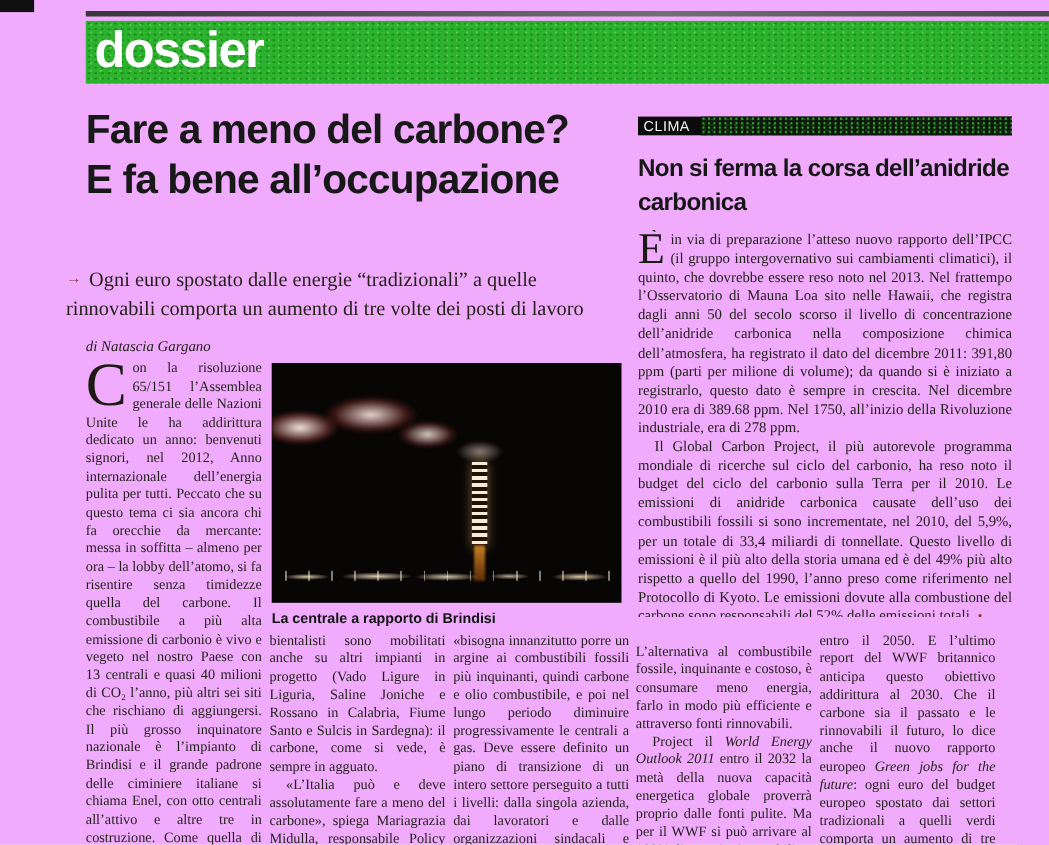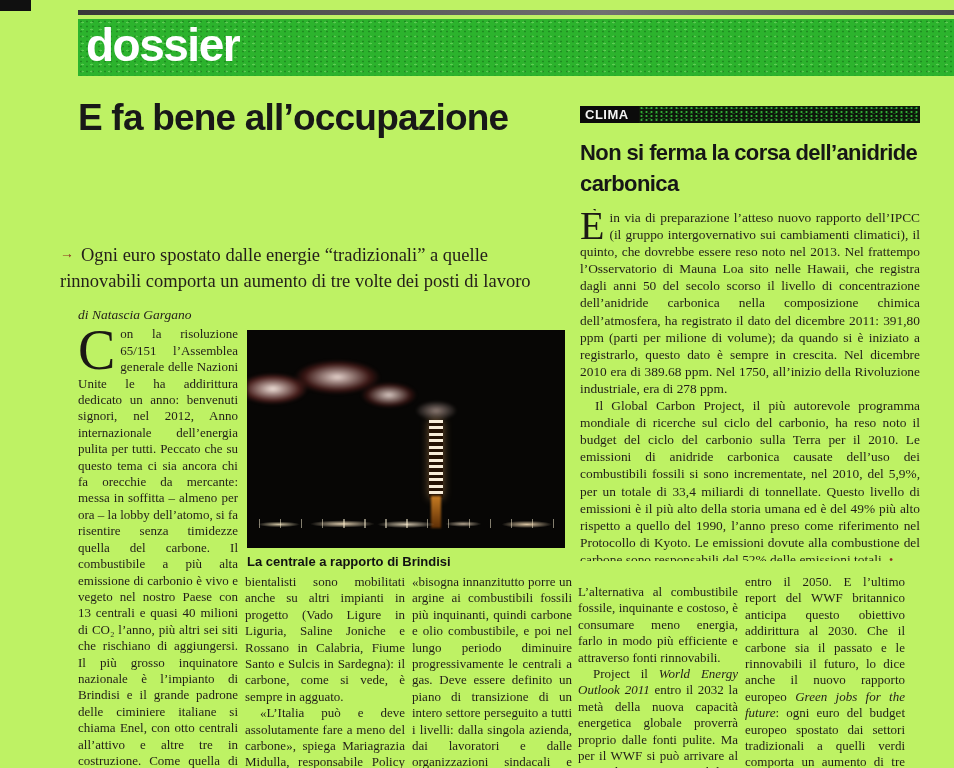--- a/index.html
+++ b/index.html
@@ -1,16 +1,16 @@
 <!DOCTYPE html>
 <html lang="it"><head>
 <meta charset="utf-8">
 <style>
   html,body { margin:0; padding:0; background:#e8e8e4; }
-  #page { position:relative; width:954px; height:768px; background:#bef264;
+  #page { position:relative; width:954px; height:768px; background:#f0abfc;
           font-family:"Liberation Serif", serif; color:#211d18; overflow:hidden; }
 
   .corner-mark { position:absolute; left:0; top:0; width:31px; height:11px; background:#101010; }
   .top-rule { position:absolute; left:78px; right:0; top:10px; height:5px;
               background:linear-gradient(90deg,#383838,#707070 60%,#4a4a4a); }
 
   .banner { position:absolute; left:78px; right:0; top:19px; height:57px;
             background-color:#2cb32d;
             background-image:
               radial-gradient(rgba(8,76,10,.38) 1px, transparent 1.4px),
@@ -63,21 +63,21 @@
       radial-gradient(ellipse 45px 5px at 30% 55%, rgba(255,235,200,.85), transparent 72%),
       radial-gradient(ellipse 40px 5px at 50% 60%, rgba(255,240,210,.80), transparent 72%),
       radial-gradient(ellipse 25px 4px at 68% 55%, rgba(255,235,205,.70), transparent 72%),
       radial-gradient(ellipse 35px 5px at 88% 60%, rgba(255,230,190,.85), transparent 72%),
       repeating-linear-gradient(90deg, transparent 0 12px, rgba(255,244,214,.50) 12px 13.5px, transparent 13.5px 21px); }
   .caption { font-family:"Liberation Sans", sans-serif; font-weight:700; font-size:13px;
              margin-top:6px; color:#121212; }
 
   .sidebar { position:absolute; left:580px; top:106px; width:340px; }
   .kicker-bar { display:flex; height:17px; background:#0b0b0b; align-items:stretch; }
-  .kicker { font-family:"Liberation Sans", sans-serif; font-weight:700; font-size:13px;
+  .kicker { font-family:"Liberation Sans", sans-serif; font-weight:400; font-size:13px;
             color:#f4f4f4; line-height:17px; padding:0 10px 0 5px; letter-spacing:.5px; }
   .kicker-texture { flex:1;
     background-color:#0e180b;
     background-image:
       radial-gradient(rgba(55,190,60,.9) 1px, transparent 1.3px),
       radial-gradient(rgba(18,85,22,.9) 1px, transparent 1.4px);
     background-size:5px 4px, 7px 5px; }
   .sb-headline { font-family:"Liberation Sans", sans-serif; font-weight:700; font-size:22px;
                  line-height:31px; letter-spacing:-0.6px; color:#161616; margin:14px 0 10px 0; }
   .sb-body { font-size:13.4px; line-height:17.1px; text-align:justify; height:352px; overflow:hidden; }
@@ -92,20 +92,21 @@
 <div id="page">
 
   <div class="corner-mark"></div>
   <div class="top-rule"></div>
 
   <div class="banner">
     <span class="banner-text">dossier</span>
   </div>
 
   <div class="headline">
+    <div>Fare a meno del carbone?</div>
     <div>E fa bene all’occupazione</div>
   </div>
 
   <div class="standfirst">
     <span class="sf-arrow">→</span><span>Ogni euro spostato dalle energie “tradizionali” a quelle rinnovabili comporta un aumento di tre volte dei posti di lavoro</span>
   </div>
 
   <div class="col col1">
     <div class="byline">di Natascia Gargano</div>
     <p><span class="dropcap">C</span><span>on la risoluzione 65/151 l’Assemblea generale delle Nazioni Unite le ha addirittura dedicato un anno: benvenuti signori, nel 2012, Anno internazionale dell’energia pulita per tutti. Peccato che su questo tema ci sia ancora chi fa orecchie da mercante: messa in soffitta – almeno per ora – la lobby dell’atomo, si fa risentire senza timidezze quella del carbone. Il combustibile a più alta emissione di carbonio è vivo e vegeto nel nostro Paese con 13 centrali e quasi 40 milioni di CO₂ l’anno, più altri sei siti che rischiano di aggiungersi. Il più grosso inquinatore nazionale è l’impianto di Brindisi e il grande padrone delle ciminiere italiane si chiama Enel, con otto centrali all’attivo e altre tre in costruzione. Come quella di Porto Tolle, in attesa di essere riconvertita al coke: proprio qui si sta combattendo una battaglia legale di cui abbiamo più volte parlato. Ma gli am-</span></p>

